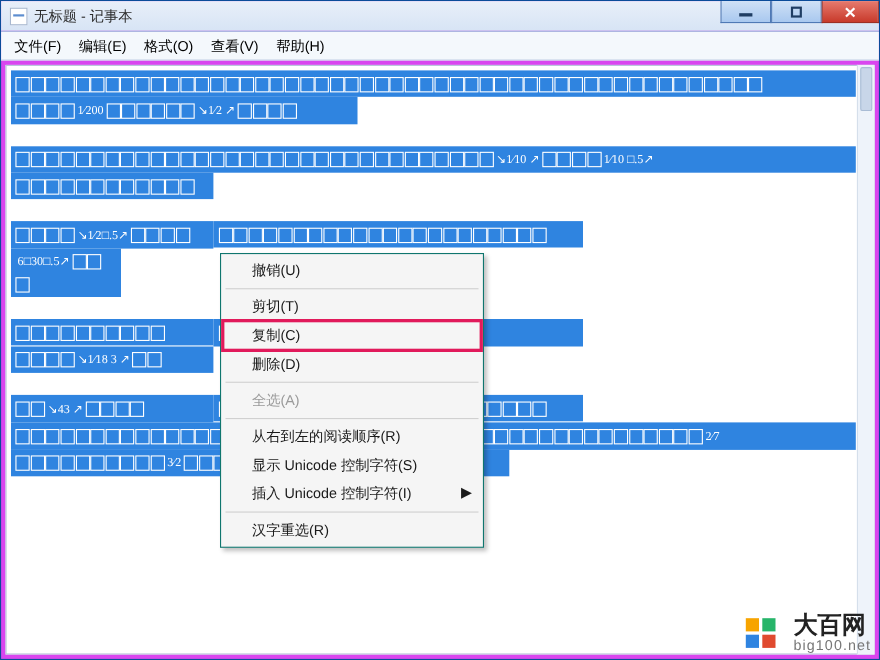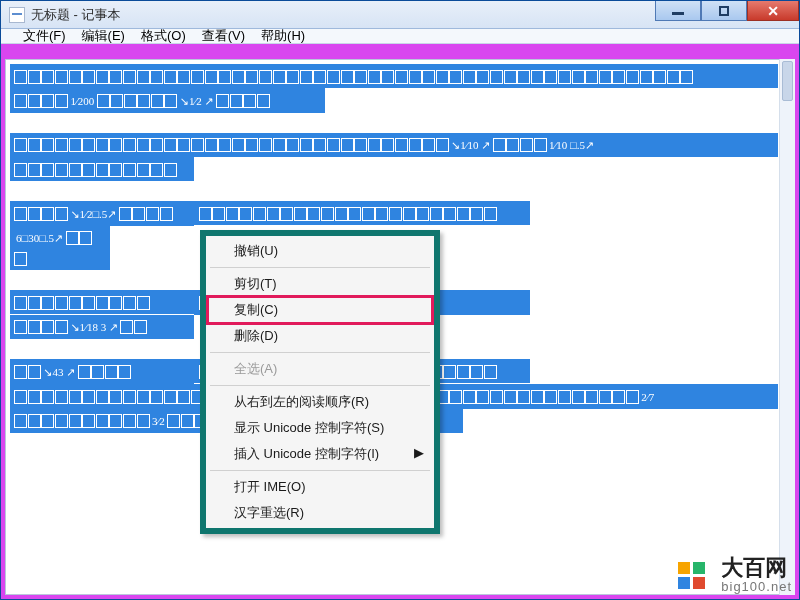--- a/index.html
+++ b/index.html
@@ -25,22 +25,22 @@
     display:flex; align-items:center; justify-content:center;
     background: linear-gradient(#cfe1f6,#a9c8ef);
     color:#1f3d63;
   }
   .ctrl.close { background: linear-gradient(#e67a6e,#c83a2b); color:#fff; width:52px; border-color:#9c2f24;}
   .ctrl.max span { width:10px;height:10px;border:2px solid #1f3d63;display:block;}
   .ctrl.min span { width:12px;height:0;border-bottom:3px solid #1f3d63;display:block; margin-top:6px;}
   .ctrl.close span { font-weight:bold; font-size:14px; }
 
   .menubar {
-    height: 15px; display:flex; align-items:center; gap:4px;
-    padding: 0 16px;
+    height: 26px; display:flex; align-items:center; gap:4px;
+    padding: 0 6px;
     background:#f4f8fc;
     border-bottom:1px solid #c9d6e8;
   }
   .menubar .mitem { padding: 3px 6px; }
 
   .editor-wrap { position:absolute; left:4px; right:4px; top:58px; bottom:4px; }
   .editor {
     width:100%; height:100%; background:#fff; border:1px solid #b9c7db; position:relative; overflow:hidden;
     padding:4px 16px 4px 4px;
   }
@@ -49,21 +49,21 @@
 
   
   .sel-line { background:#2f84e0; display:inline-block; padding:2px 4px; }
   .para { margin-bottom: 20px; line-height:20px; }
   .box { display:inline-block; width:13px; height:14px; border:1.3px solid #fff; margin:0 0.3px; vertical-align:middle; }
   .frag { display:inline-block; color:#fff; font-size:11px; vertical-align:middle; padding:0 2px; font-family: "Times New Roman", serif; }
 
   
   .ctxmenu {
     position:absolute; left:195px; top:171px; width:240px;
-    background:#f5f5f5; border:6px solid #0f766e; box-shadow: 3px 3px 4px rgba(0,0,0,.25);
+    background:#f5f5f5; border:1px solid #0f766e; box-shadow: 3px 3px 4px rgba(0,0,0,.25);
     padding:2px;
   }
   .ctxmenu .ci { padding:4px 10px 4px 26px; color:#1a1a1a; position:relative; }
   .ctxmenu .ci.disabled { color:#9a9a9a; }
   .ctxmenu .sep { height:1px; background:#d0d0d0; margin:3px 2px; }
   .ctxmenu .ci .sub { position:absolute; right:8px; top:4px; }
   .ctxmenu .ci.highlight { outline:3px solid #e11a5b; outline-offset:-1px; }
 
   
   .watermark { position:absolute; right:8px; bottom:6px; display:flex; align-items:center; gap:16px; }
@@ -125,21 +125,20 @@
       <div class="sep"></div>
       <div class="ci disabled">全选(A)</div>
       <div class="sep"></div>
       <div class="ci">从右到左的阅读顺序(R)</div>
       <div class="ci">显示 Unicode 控制字符(S)</div>
       <div class="ci">
         <span>插入 Unicode 控制字符(I)</span>
         <span class="sub">▶</span>
       </div>
       <div class="sep"></div>
-      <div class="ci">打开 IME(O)</div>
       <div class="ci">汉字重选(R)</div>
     </div>
   </div>
 
 </div>
 
 <div class="watermark">
   <div class="wm-logo">
     <span></span>
       <span></span>

